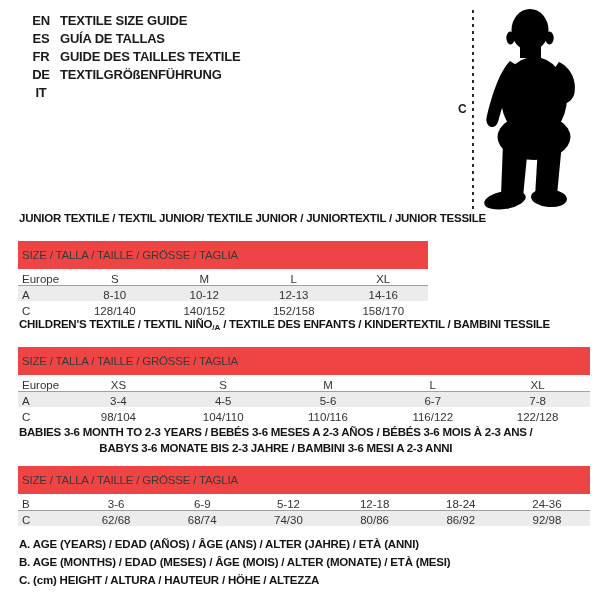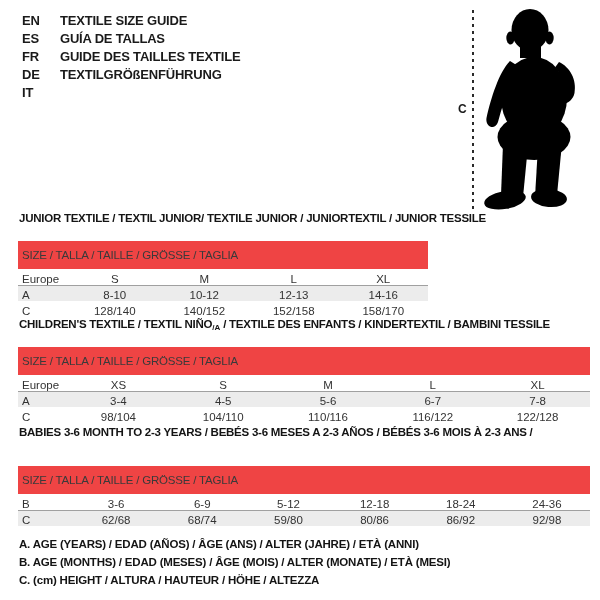--- a/index.html
+++ b/index.html
@@ -3,21 +3,21 @@
 <meta charset="utf-8">
 <style>
   html,body{margin:0;padding:0;background:#fff;}
   #page{
     position:relative;width:600px;height:600px;background:#ffffff;
     font-family:"Liberation Sans", sans-serif;color:#1a1a1a;overflow:hidden;
   }
   
   .lang-list{position:absolute;left:22px;top:11px;}
   .lang-row{display:flex;height:18px;align-items:center;}
-  .lang-code{width:38px;font-weight:bold;font-size:13px;letter-spacing:-0.2px;}
+  .lang-code{width:38px;font-weight:bold;font-size:13px;letter-spacing:-0.2px;text-align:center;}
   .lang-label{font-weight:bold;font-size:13px;letter-spacing:-0.2px;white-space:nowrap;}
   
   .dash-line{
     position:absolute;left:472px;top:10px;width:2px;height:202px;
     background:repeating-linear-gradient(to bottom,#2a2a2a 0 3px,transparent 3px 7px);
   }
   .measure-c{position:absolute;left:458px;top:102px;font-weight:bold;font-size:12px;}
   .baby-svg{position:absolute;left:465px;top:4px;width:130px;height:210px;}
   
   .t-title{
@@ -141,37 +141,38 @@
       <span class="cell">98/104</span>
       <span class="cell">104/110</span>
       <span class="cell">110/116</span>
       <span class="cell">116/122</span>
       <span class="cell">122/128</span>
     </div>
   </div>
 
   <div class="t-title" style="top:424px;line-height:16px;">
     <div>BABIES 3-6 MONTH TO 2-3 YEARS / BEBÉS 3-6 MESES A 2-3 AÑOS / BÉBÉS 3-6 MOIS À 2-3 ANS /</div>
+    <div>BABYS 3-6 MONATE BIS 2-3 JAHRE / BAMBINI 3-6 MESI A 2-3 ANNI</div>
   </div>
   <div class="tbl tbl-babies">
     <div class="band">SIZE / TALLA / TAILLE / GRÖSSE / TAGLIA</div>
     <div class="row">
       <span class="lbl">B</span>
       <span class="cell">3-6</span>
       <span class="cell">6-9</span>
       <span class="cell">5-12</span>
       <span class="cell">12-18</span>
       <span class="cell">18-24</span>
       <span class="cell">24-36</span>
     </div>
     <div class="row shaded">
       <span class="lbl">C</span>
       <span class="cell">62/68</span>
       <span class="cell">68/74</span>
-      <span class="cell">59/80</span>
+      <span class="cell">74/30</span>
       <span class="cell">80/86</span>
       <span class="cell">86/92</span>
       <span class="cell">92/98</span>
     </div>
   </div>
 
   <div class="footnotes">
     <div class="footnote">A. AGE (YEARS) / EDAD (AÑOS) / ÂGE (ANS) / ALTER (JAHRE) / ETÀ (ANNI)</div>
     <div class="footnote">B. AGE (MONTHS) / EDAD (MESES) / ÂGE (MOIS) / ALTER (MONATE) / ETÀ (MESI)</div>
     <div class="footnote">C. (cm) HEIGHT / ALTURA / HAUTEUR / HÖHE / ALTEZZA</div>

